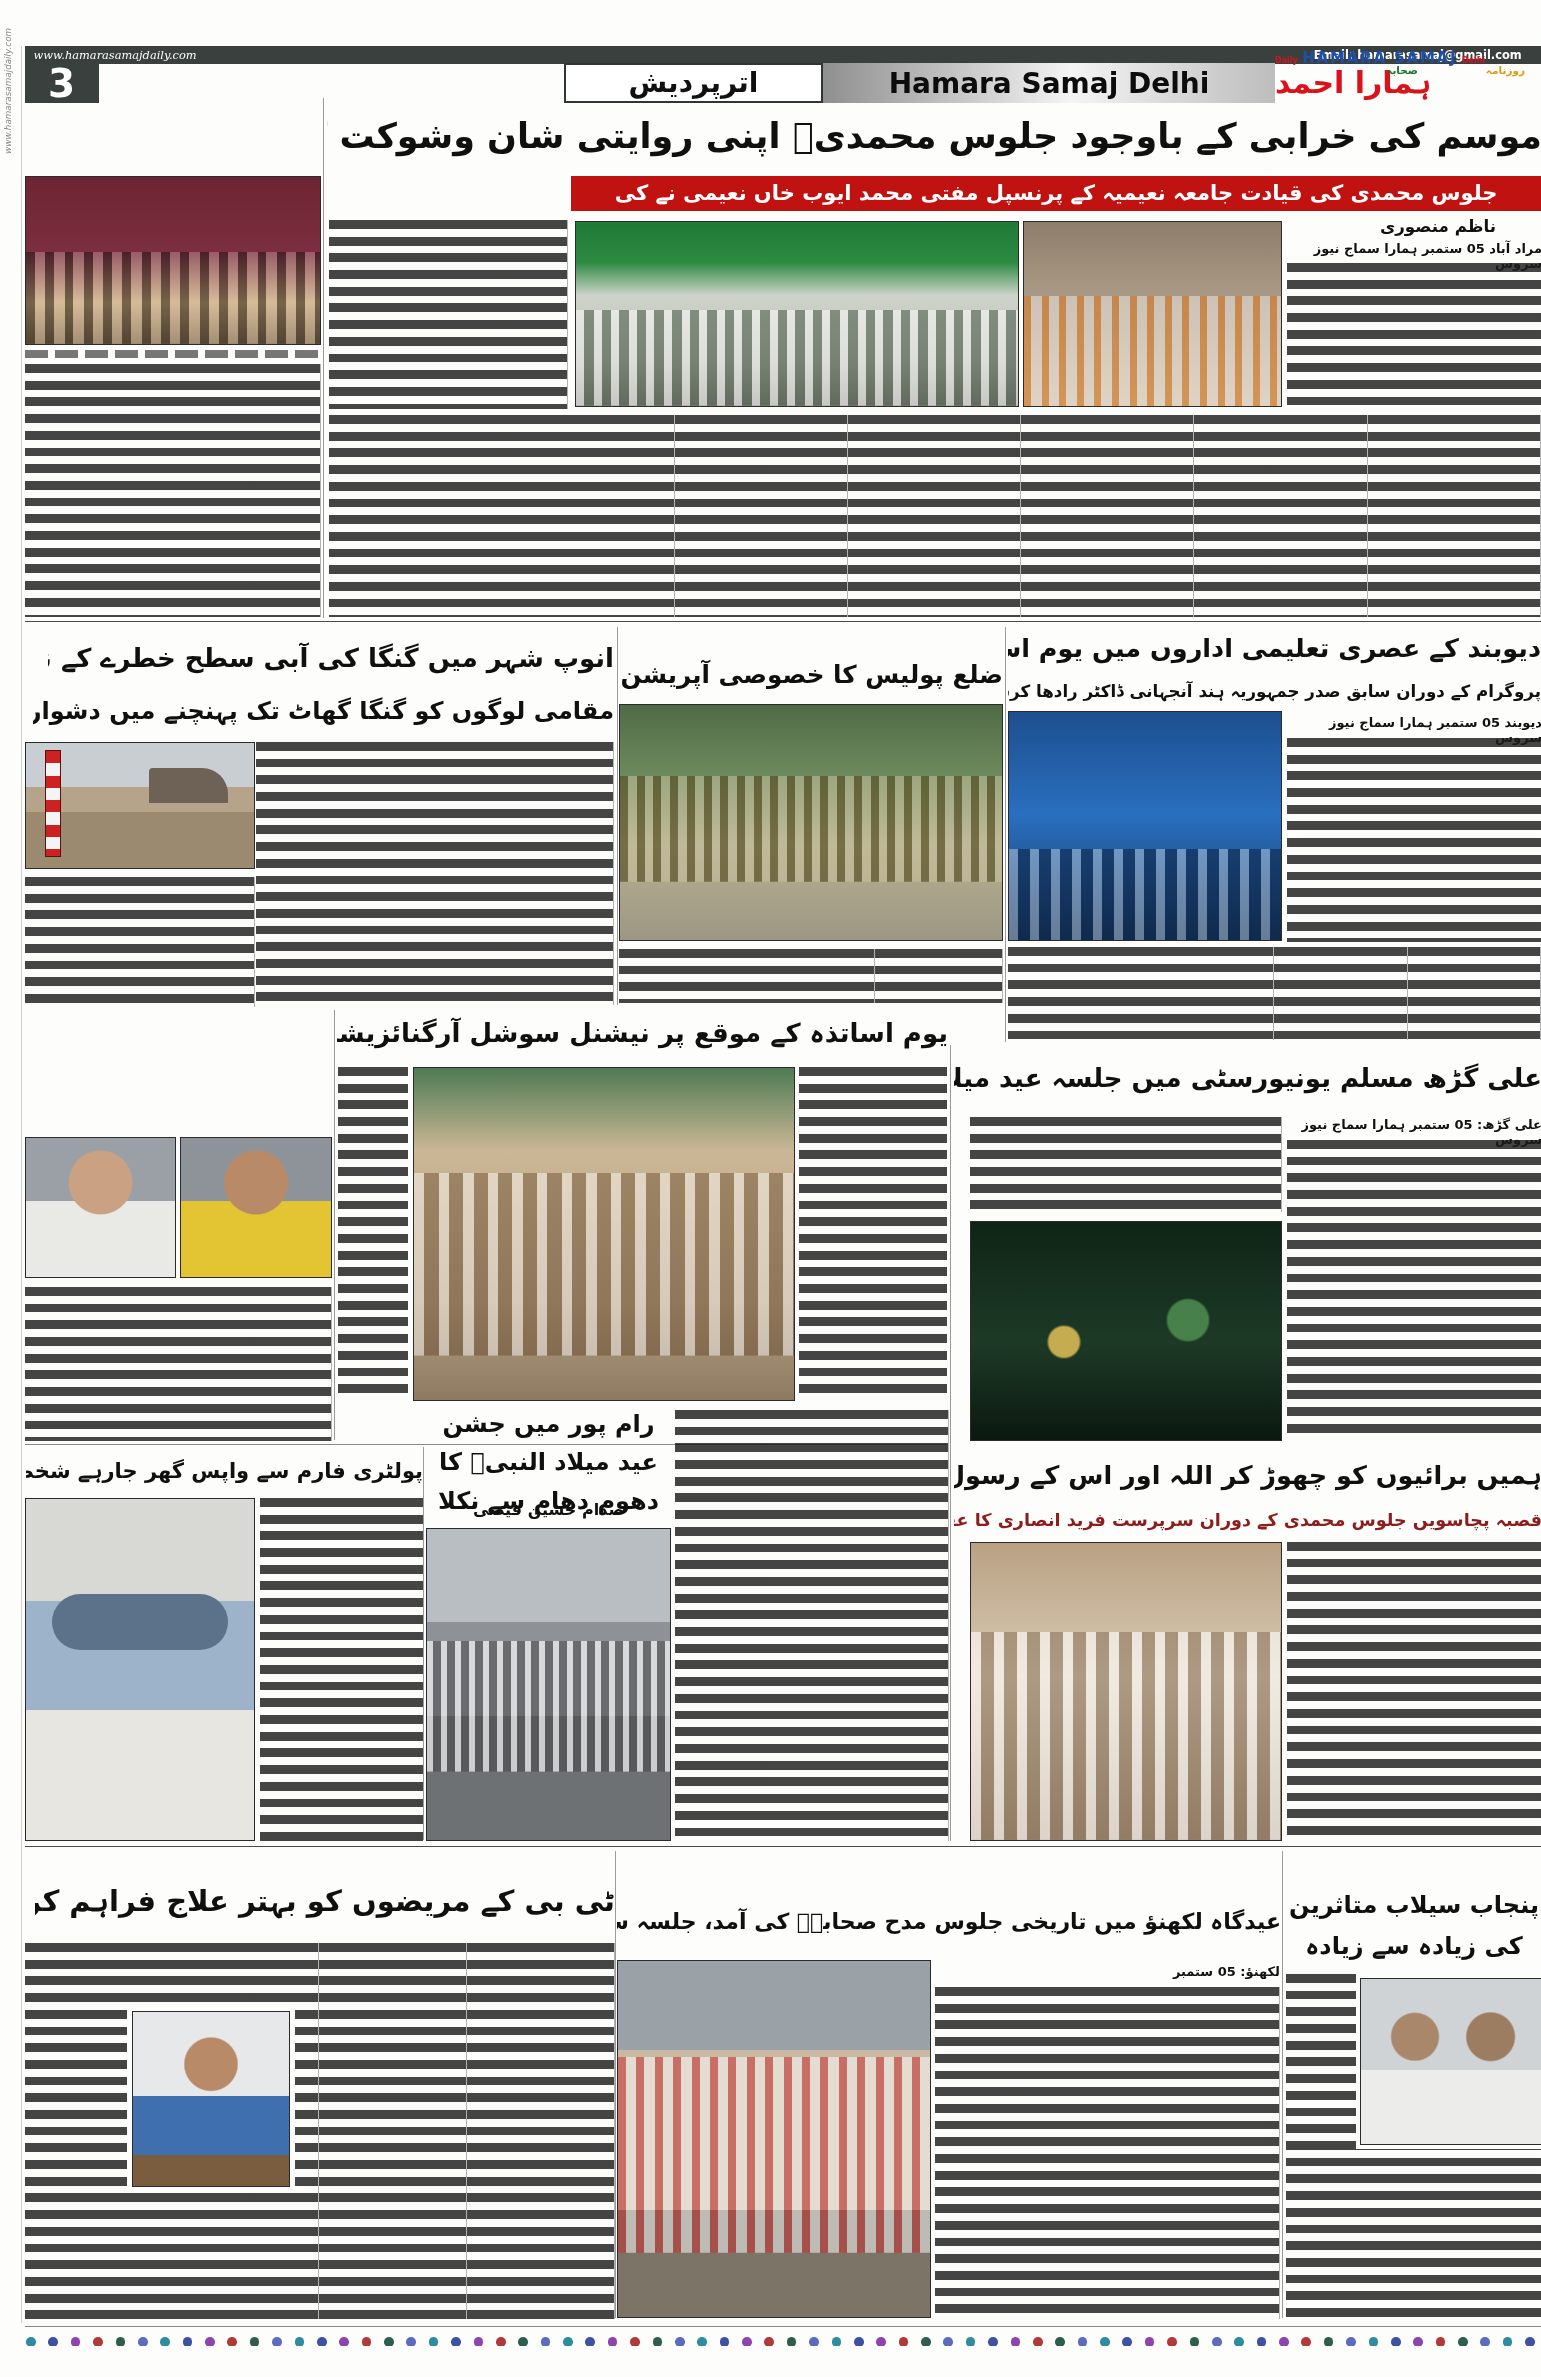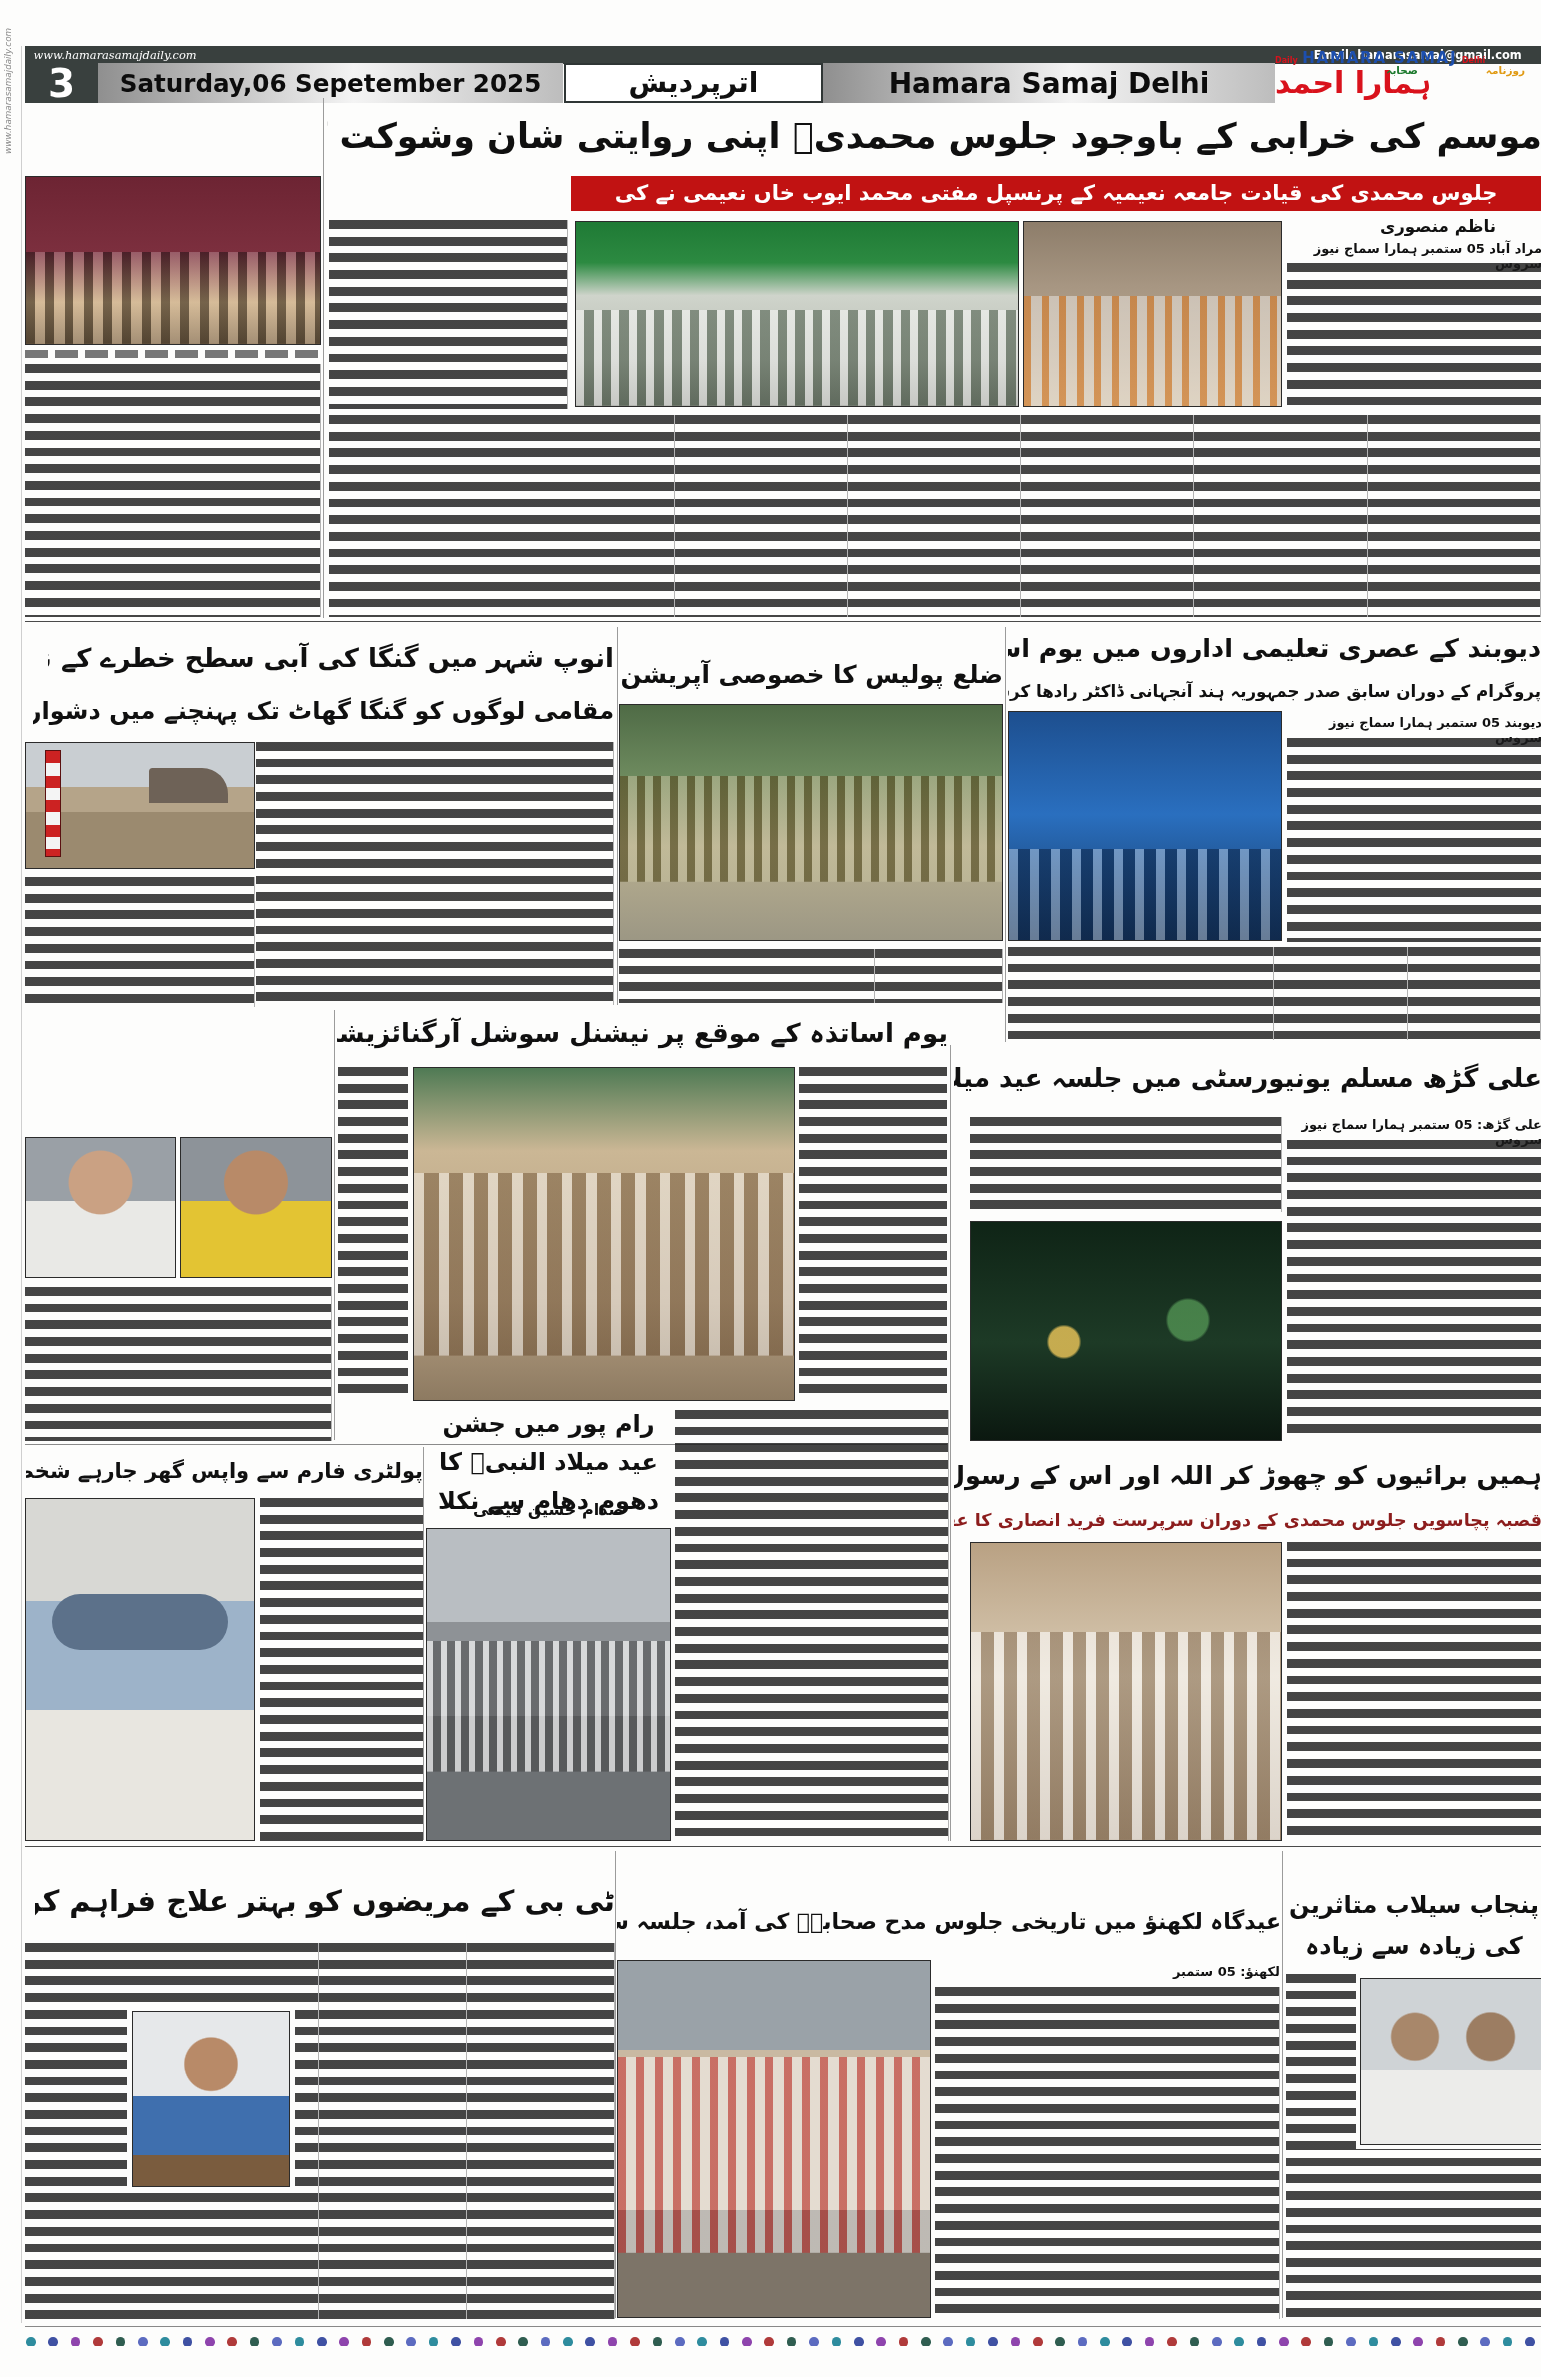--- a/index.html
+++ b/index.html
@@ -38,23 +38,20 @@
 
   <div class="abs darkbar" style="left:24.6px;top:46px;width:1517px;height:17.6px;">
     <span class="abs" style="left:8.8px;top:1.8px;font-size:11.4px;font-style:italic;font-family:'DejaVu Serif',serif;">www.hamarasamajdaily.com</span>
     <span class="abs" style="right:20px;top:1.8px;font-size:11.4px;font-weight:bold;">Email: hamarasamaj@gmail.com</span>
   </div>
 
   <div class="abs darkbar" style="left:24.6px;top:63px;width:74px;height:40px;display:flex;align-items:center;justify-content:center;">
     <span style="font-size:39px;font-weight:bold;">3</span>
   </div>
 
-  <div class="abs gradbar" style="left:98px;top:63px;width:465px;height:40px;font-size:24.6px;">
-    <span>Saturday,06 Sepetember 2025</span>
-  </div>
 
   <div class="abs" style="left:564px;top:63px;width:259px;height:40px;border:2.6px solid #2f3635;background:#fff;display:flex;align-items:center;justify-content:center;">
     <span class="hd" style="font-size:28px;">اترپردیش</span>
   </div>
 
   <div class="abs gradbar" style="left:823px;top:63px;width:452px;height:40px;font-size:28px;">
     <span>Hamara Samaj Delhi</span>
   </div>
 
   <div class="abs" style="left:1275px;top:49px;width:266px;height:54px;">

